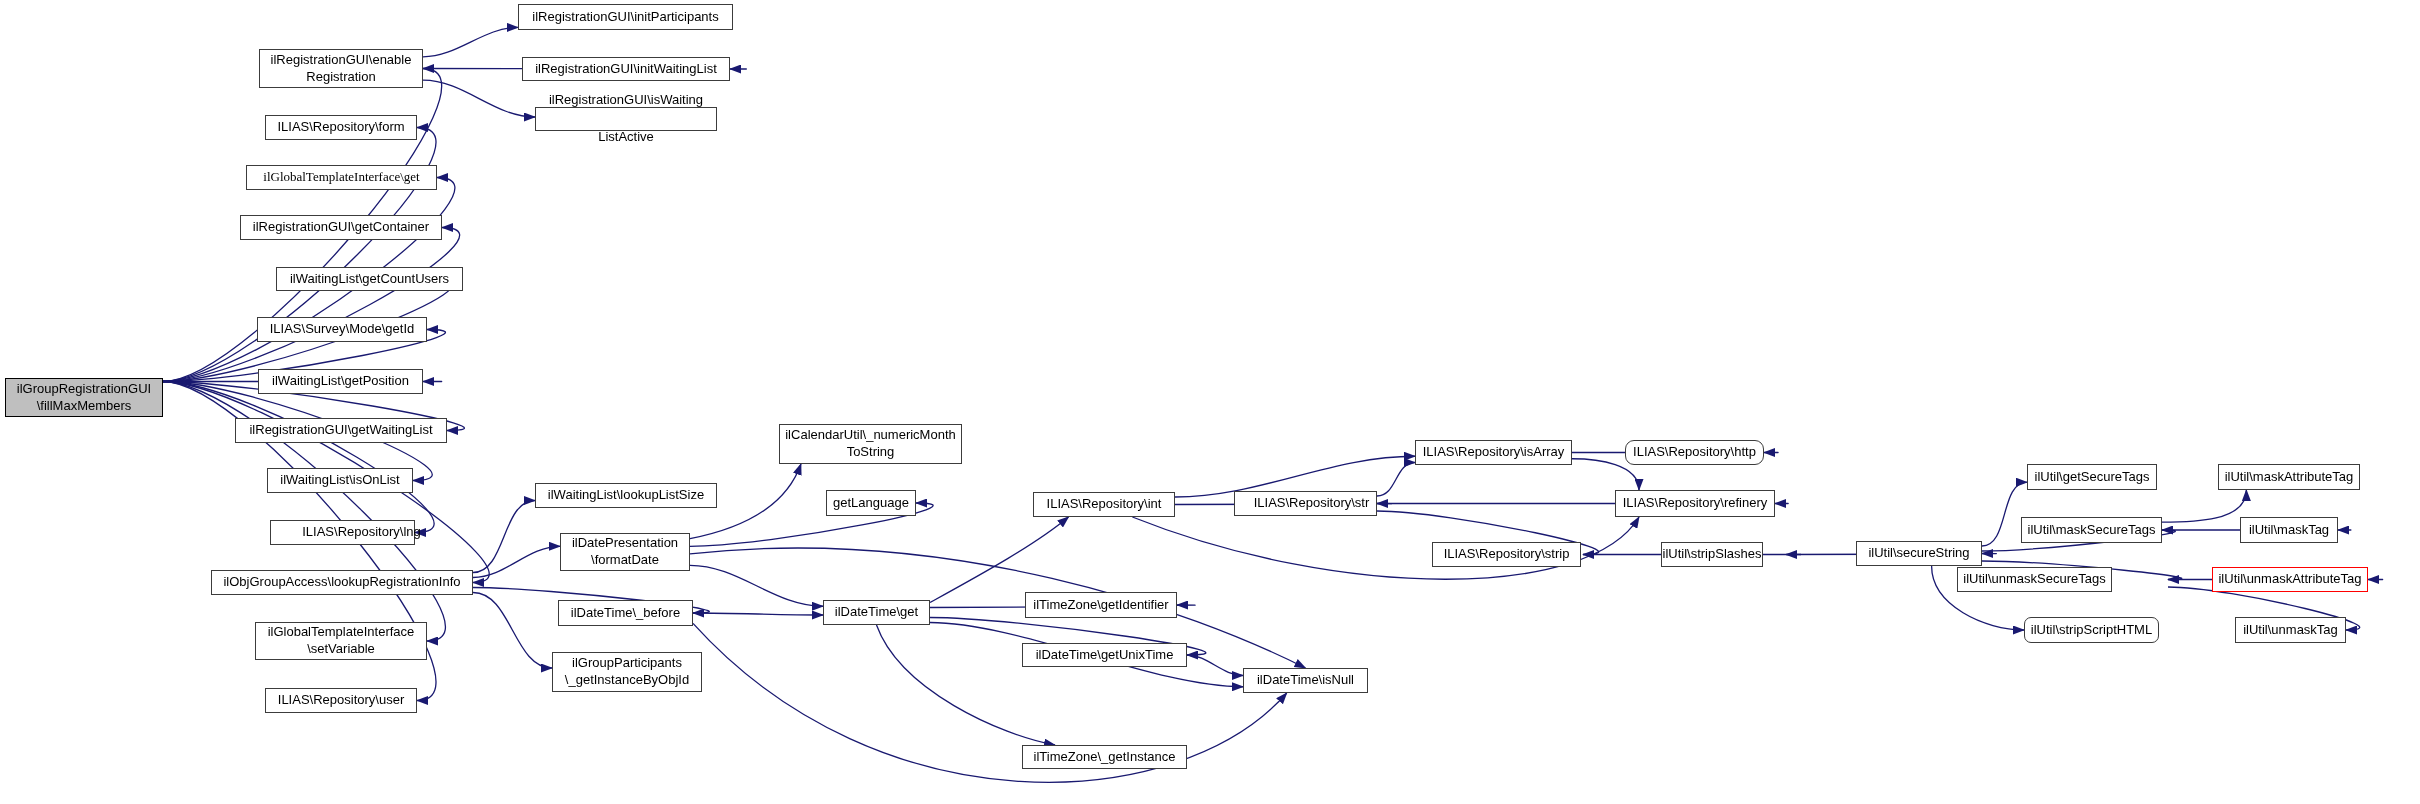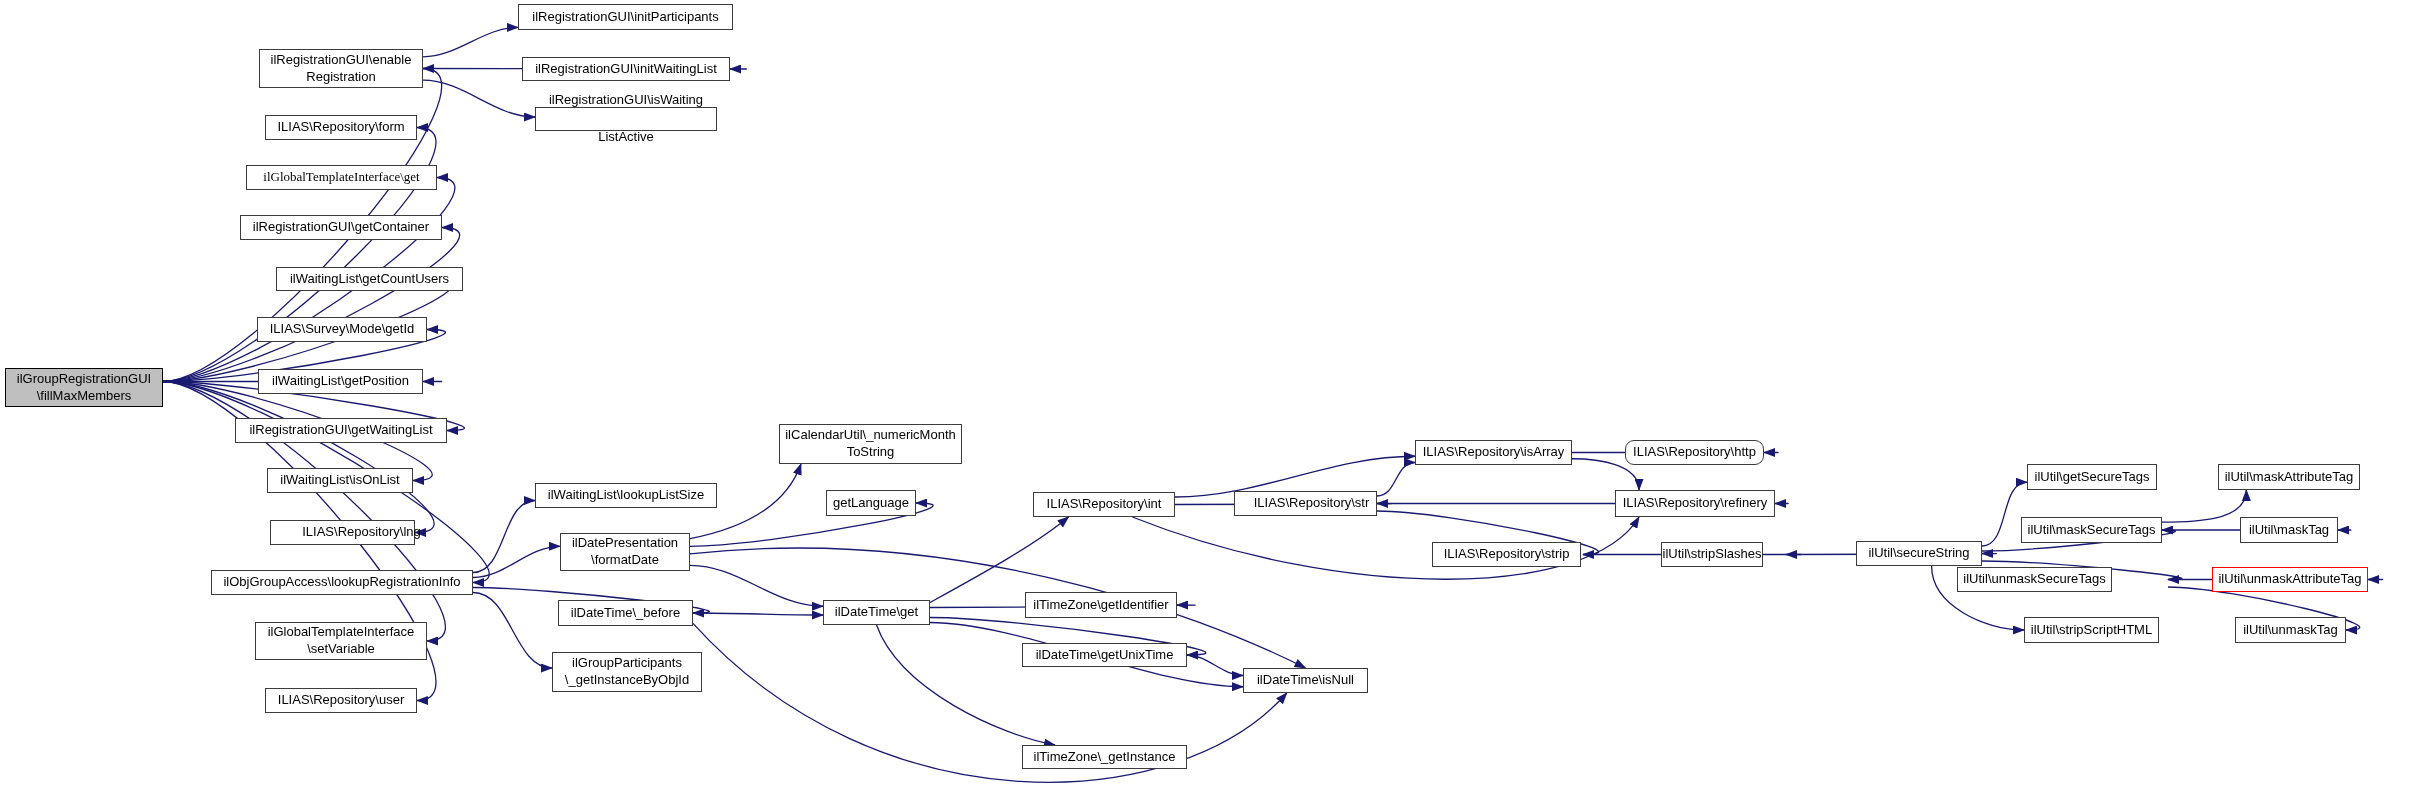--- a/index.html
+++ b/index.html
@@ -72,21 +72,21 @@
         <path d="M1982,551 C2045.4273009042636,551 2225.4273009042636,530 2162,530" fill="none" stroke="#191970" stroke-width="1.3" marker-end="url(#arrow)"></path>
         <path d="M1982,561 C2047.4212169330408,561 2233.421216933041,579.5 2168,579.5" fill="none" stroke="#191970" stroke-width="1.3" marker-end="url(#arrow)"></path>
         <path d="M1931.6,566 C1931.6,605.34 1984.66,630 2024,630" fill="none" stroke="#191970" stroke-width="1.3" marker-end="url(#arrow)"></path>
         <path d="M2162,522.2 C2193.61683886792,522.2 2246.4,521.6168388679198 2246.4,490" fill="none" stroke="#191970" stroke-width="1.3" marker-end="url(#arrow)"></path>
         <path d="M2162,530 C2223.6,530 2399.6,530 2338,530" fill="none" stroke="#191970" stroke-width="1.3" marker-end="url(#arrow)"></path>
         <path d="M2168,579.5 C2238,579.5 2438,579.5 2368,579.5" fill="none" stroke="#191970" stroke-width="1.3" marker-end="url(#arrow)"></path>
         <path d="M2168,587 C2232.0920626911006,587 2410.0920626911006,630 2346,630" fill="none" stroke="#191970" stroke-width="1.3" marker-end="url(#arrow)"></path>
       </g>
   </svg>
   <div id="nodes">
-      <div class="node root" style="left: 5px; top: 368px; width: 158px; height: 39px; background: rgb(191, 191, 191);">
+      <div class="node root" style="left: 5px; top: 378px; width: 158px; height: 39px; background: rgb(191, 191, 191);">
         <div class="ln">ilGroupRegistrationGUI</div>
         <div class="ln">\fillMaxMembers</div>
       </div>
       <div class="node" style="left: 259px; top: 49px; width: 164px; height: 39px;">
         <div class="ln">ilRegistrationGUI\enable</div>
         <div class="ln">Registration</div>
       </div>
       <div class="node" style="left: 518px; top: 4px; width: 215px; height: 26px;">
         <div class="ln">ilRegistrationGUI\initParticipants</div>
       </div>
@@ -205,20 +205,20 @@
       </div>
       <div class="node" style="left: 2240px; top: 517px; width: 98px; height: 26px;">
         <div class="ln">ilUtil\maskTag</div>
       </div>
       <div class="node" style="left: 1957px; top: 567px; width: 155px; height: 25px;">
         <div class="ln">ilUtil\unmaskSecureTags</div>
       </div>
       <div class="node highlight" style="left: 2212px; top: 567px; width: 156px; height: 25px; border-color: rgb(255, 0, 0);">
         <div class="ln">ilUtil\unmaskAttributeTag</div>
       </div>
-      <div class="node" style="left: 2024px; top: 617px; width: 135px; height: 26px;">
+      <div class="node" style="left: 2024px; top: 617px; width: 135px; height: 26px; border-radius: 7px;">
         <div class="ln">ilUtil\stripScriptHTML</div>
       </div>
       <div class="node" style="left: 2235px; top: 617px; width: 111px; height: 26px;">
         <div class="ln">ilUtil\unmaskTag</div>
       </div>
     </div>
 </div>
 
 </body></html>

